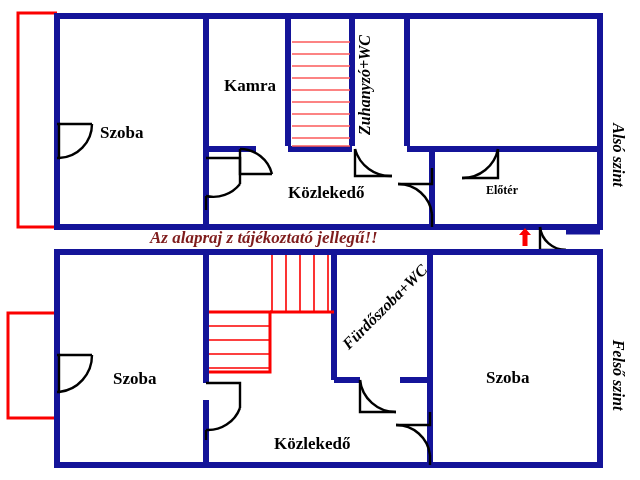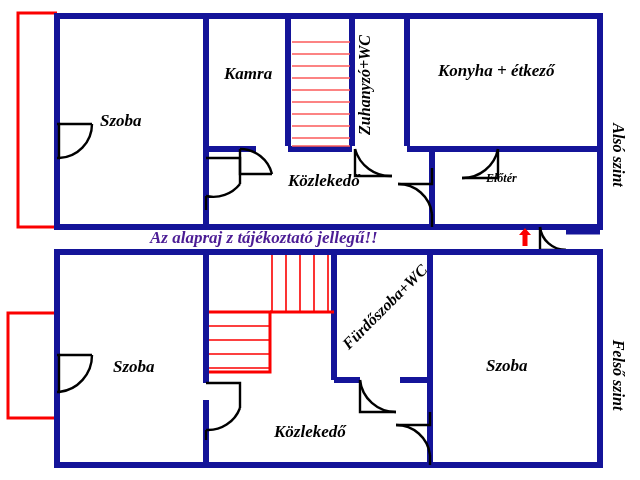--- a/index.html
+++ b/index.html
@@ -64,25 +64,25 @@
   }
   .door-swing {
     stroke: #000000;
     stroke-width: 2.4;
     fill: none;
   }
   .room-label {
     position: absolute;
     font-family: "Liberation Serif", "DejaVu Serif", serif;
     font-weight: bold;
-    font-style: italic;
     color: #000000;
     white-space: nowrap;
     line-height: 1;
     user-select: none;
+    margin-top: 12px;
   }
   .lbl-szoba-ul { left: 100px; top: 112px; font-size: 17px; }
   .lbl-kamra    { left: 224px; top: 65px;  font-size: 17px; }
   .lbl-konyha   { left: 438px; top: 62px;  font-size: 17px; }
   .lbl-kozl-up  { left: 288px; top: 172px; font-size: 17px; }
   .lbl-eloter   { left: 486px; top: 172px; font-size: 12px; }
   .lbl-szoba-ll { left: 113px; top: 358px; font-size: 17px; }
   .lbl-szoba-lr { left: 486px; top: 357px; font-size: 17px; }
   .lbl-kozl-low { left: 274px; top: 423px; font-size: 17px; }
   .lbl-zuhanyzo-wrap {
@@ -142,21 +142,21 @@
   .level-upper { left: 608px; top: 290px; height: 170px; }
 
   .banner {
     position: absolute;
     left: 150px;
     top: 228px;
     font-family: "Liberation Serif", "DejaVu Serif", serif;
     font-weight: bold;
     font-style: italic;
     font-size: 17px;
-    color: #4c1d95;
+    color: #7f1d1d;
     white-space: nowrap;
   }
   .entry-arrow {
     position: absolute;
     left: 518px;
     top: 228px;
     width: 14px;
     height: 18px;
   }
 </style>
@@ -295,21 +295,20 @@
         <path class="door-leaf" d="M 430,412 L 430,425 L 396,425"></path>
         <path class="door-swing" d="M 396,425 A 34,34 0 0 1 430,455"></path>
         <path class="door-leaf" d="M 430,455 L 430,465"></path>
       </g>
 
     </g>
   </svg>
 
   <div class="room-label lbl-szoba-ul">Szoba</div>
   <div class="room-label lbl-kamra">Kamra</div>
-  <div class="room-label lbl-konyha">Konyha + étkező</div>
   <div class="room-label lbl-kozl-up">Közlekedő</div>
   <div class="room-label lbl-eloter">Előtér</div>
 
   <div class="lbl-zuhanyzo-wrap">
     <span class="lbl-zuhanyzo-inner">Zuhanyzó+WC</span>
   </div>
 
   <div class="room-label lbl-szoba-ll">Szoba</div>
   <div class="room-label lbl-szoba-lr">Szoba</div>
   <div class="room-label lbl-kozl-low">Közlekedő</div>

